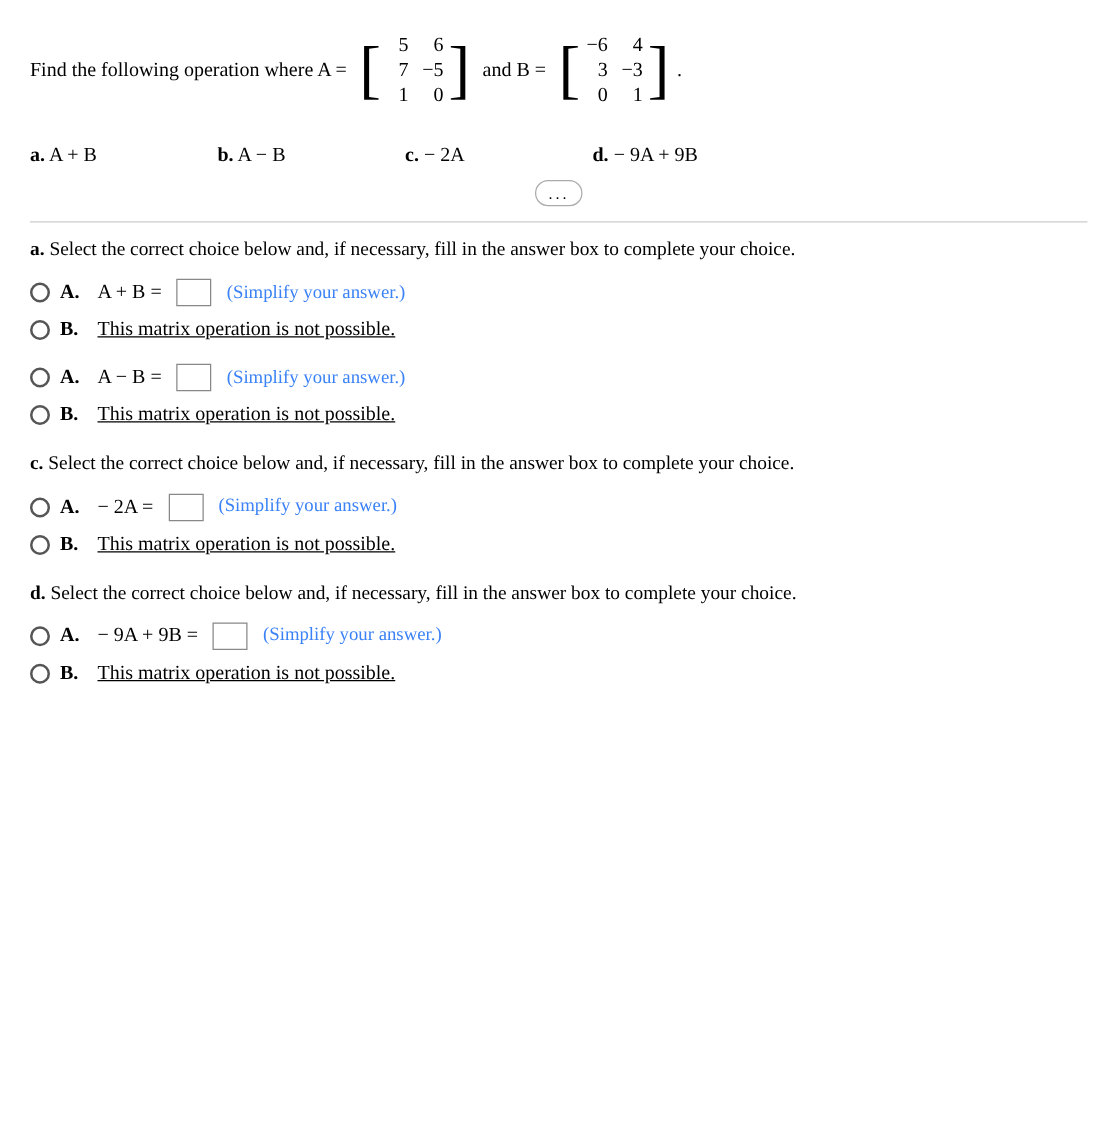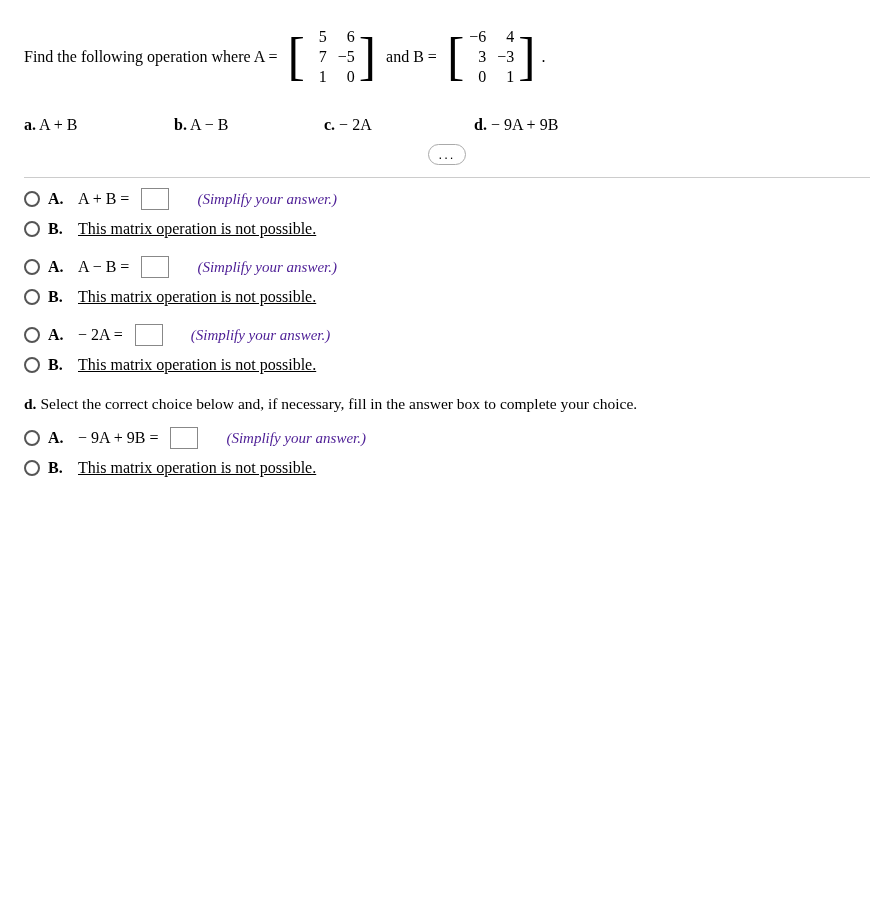--- a/index.html
+++ b/index.html
@@ -138,24 +138,22 @@
       font-weight: bold;
       font-size: 16px;
       min-width: 22px;
     }
 
     .option-text {
       font-size: 16px;
     }
 
     .simplify-text {
-      color: #4c1d95;
-      font-style: italic;
+      color: #3b82f6;
       font-size: 15px;
-      margin-left: 16px;
     }
 
     .not-possible {
       font-size: 16px;
       text-decoration: underline;
     }
 
     input[type="text"].matrix-input {
       width: 28px;
       height: 22px;
@@ -217,20 +215,23 @@
   </div>
 </div>
 
 <div class="ellipsis-row">
   <button class="ellipsis-btn">...</button>
 </div>
 
 <hr class="divider">
 
 <div class="part-section">
+  <p class="part-instruction">
+    <span><b>a.</b> Select the correct choice below and, if necessary, fill in the answer box to complete your choice.</span>
+  </p>
 
   <div class="option-row">
     <div class="radio-circle"></div>
     <span class="option-label">A.</span>
     <span class="option-text">A + B =</span>
     <input type="text" class="matrix-input" value="" style="">
     <span class="simplify-text">(Simplify your answer.)</span>
   </div>
 
   <div class="option-row">
@@ -251,20 +252,23 @@
   </div>
 
   <div class="option-row">
     <div class="radio-circle"></div>
     <span class="option-label">B.</span>
     <span class="not-possible">This matrix operation is not possible.</span>
   </div>
 </div>
 
 <div class="part-section">
+  <p class="part-instruction">
+    <span><b>c.</b> Select the correct choice below and, if necessary, fill in the answer box to complete your choice.</span>
+  </p>
 
   <div class="option-row">
     <div class="radio-circle"></div>
     <span class="option-label">A.</span>
     <span class="option-text">− 2A =</span>
     <input type="text" class="matrix-input" value="" style="">
     <span class="simplify-text">(Simplify your answer.)</span>
   </div>
 
   <div class="option-row">

